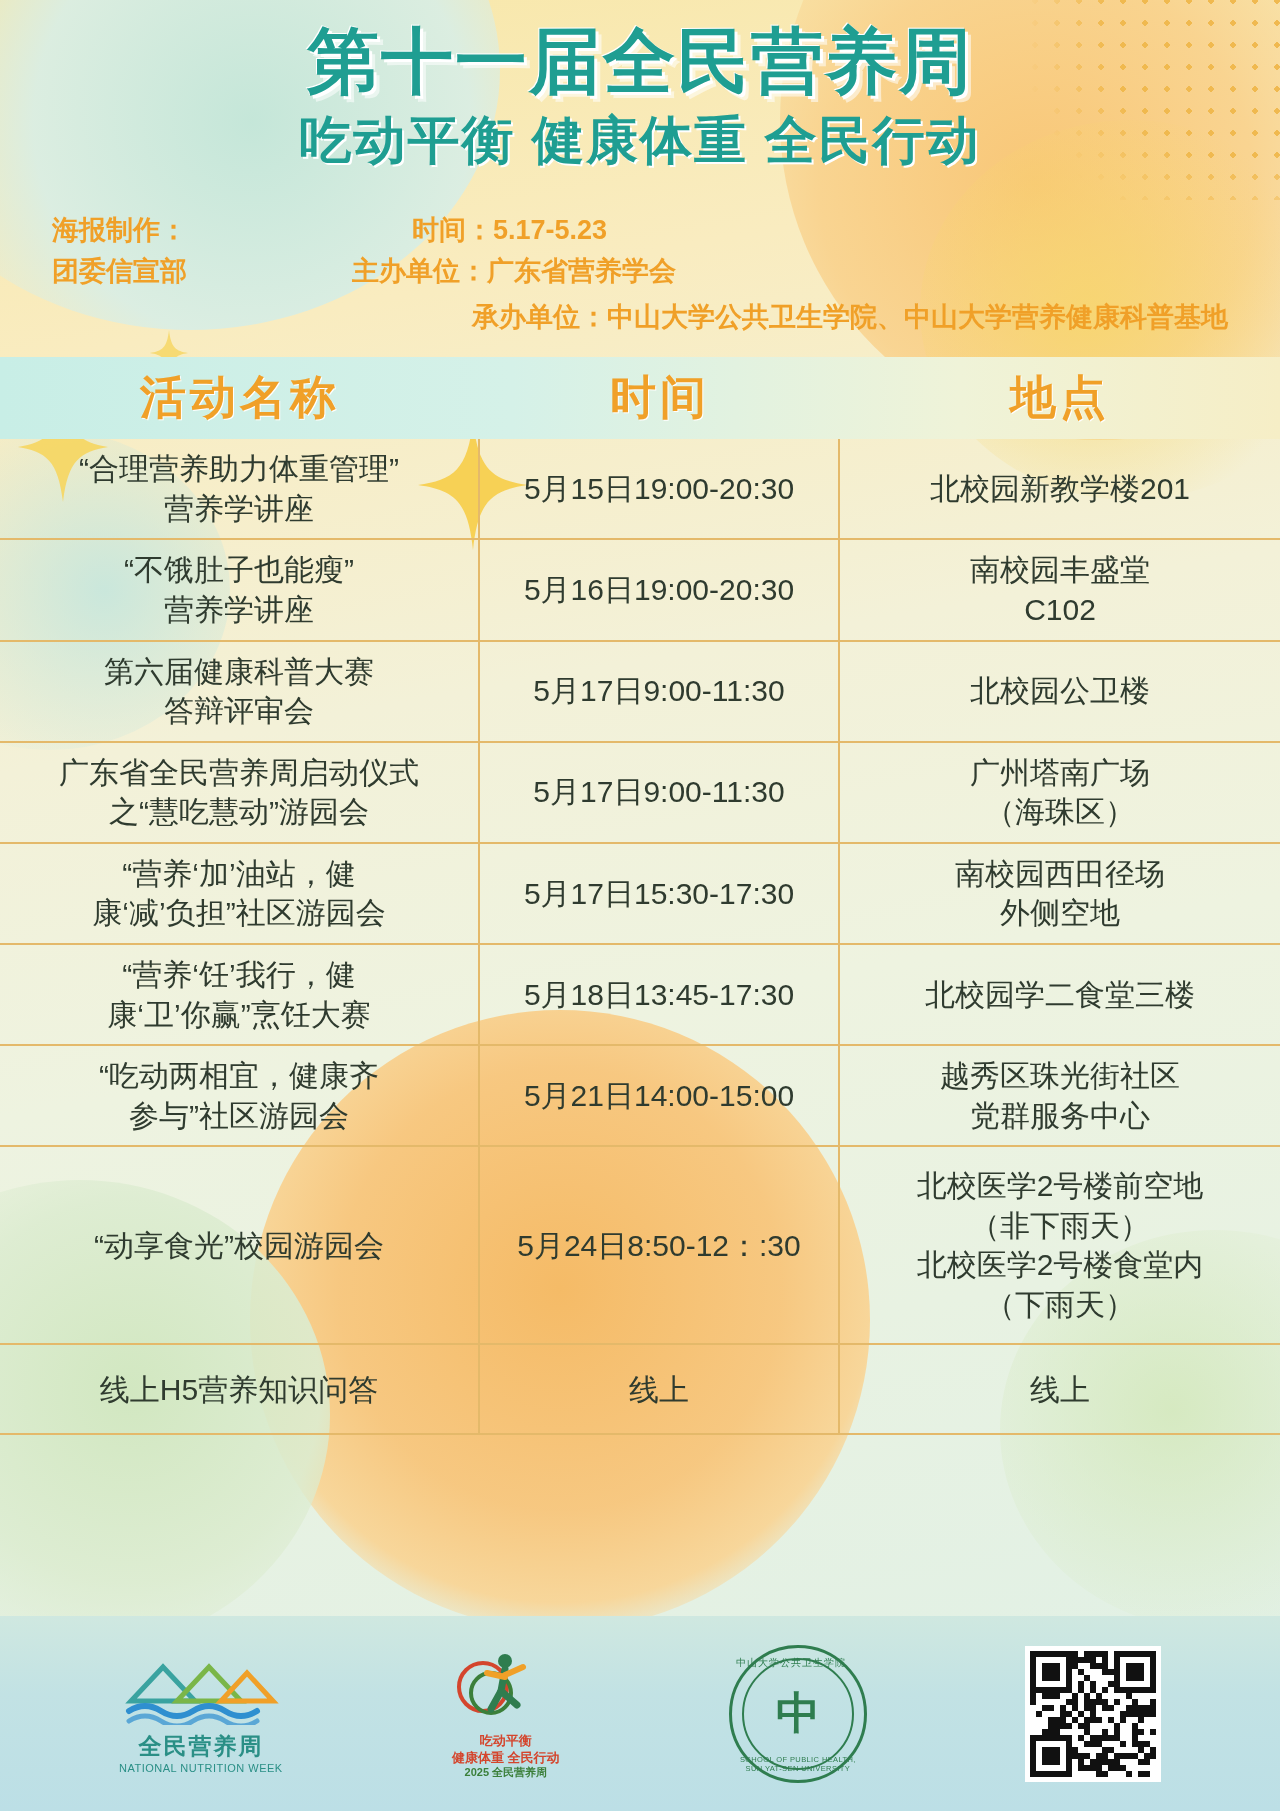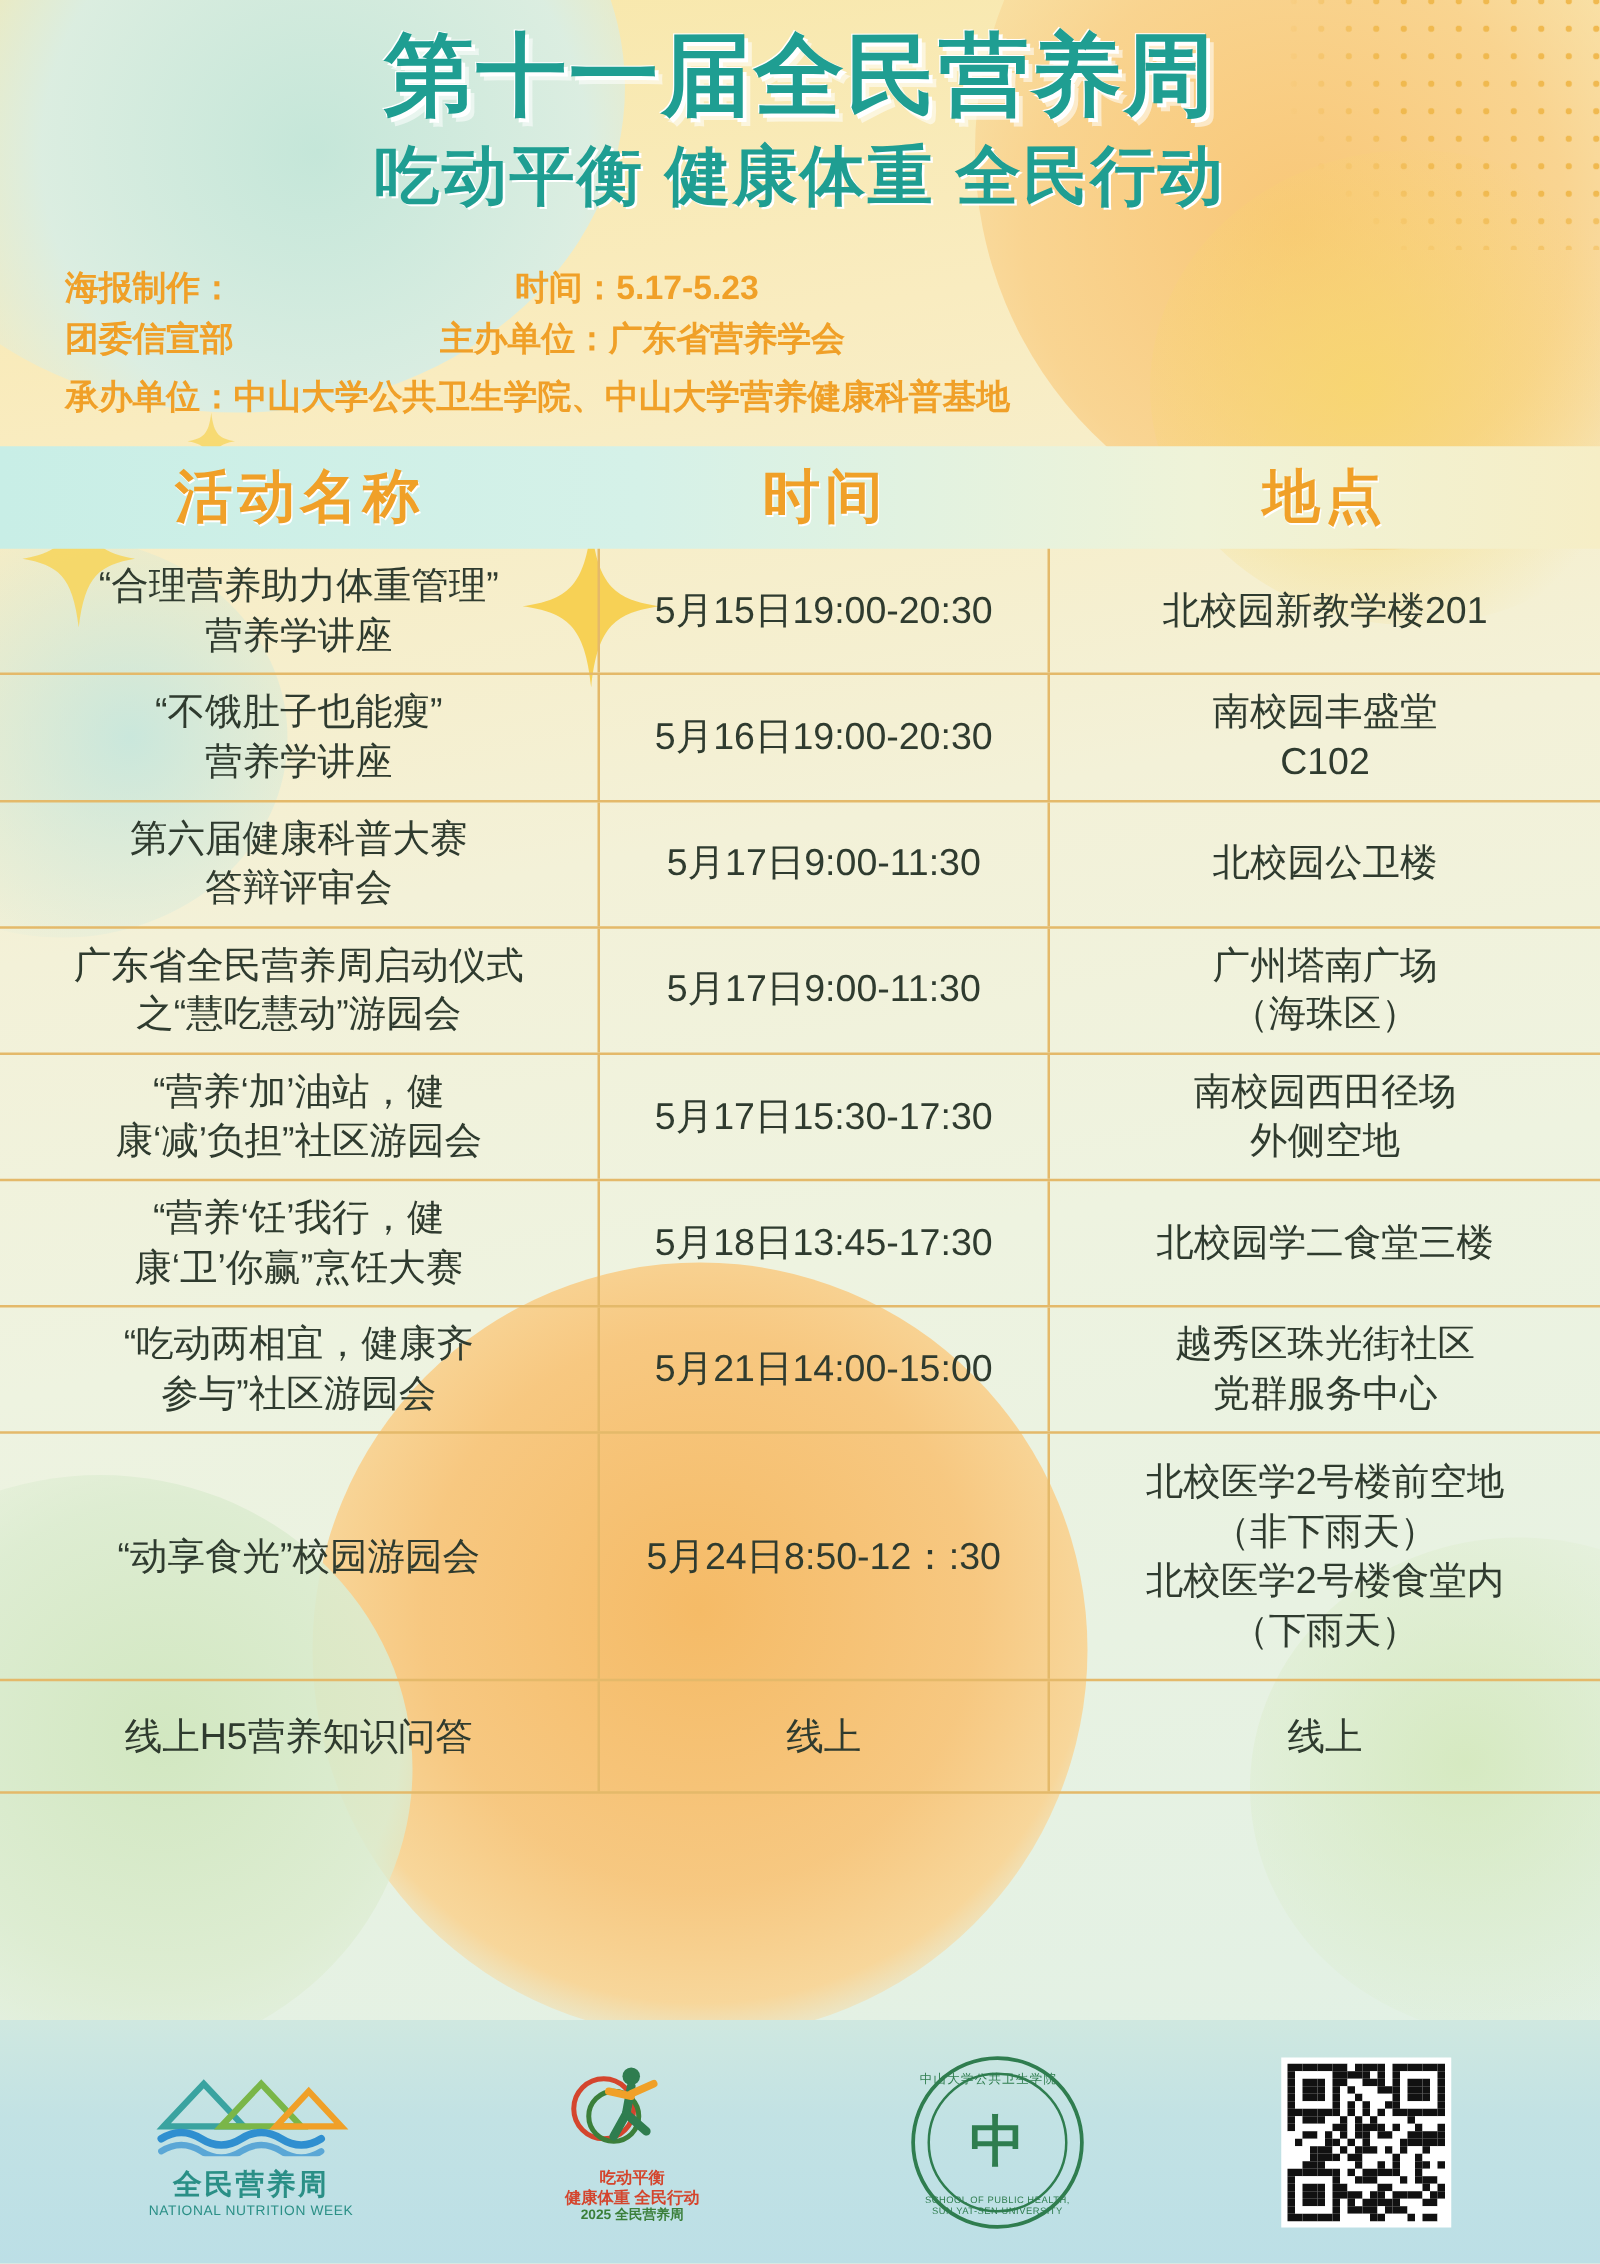--- a/index.html
+++ b/index.html
@@ -130,21 +130,21 @@
     margin-top: 34px;
   }
   .meta-row {
     display: flex;
     align-items: baseline;
   }
   .meta-row.row1 { justify-content: flex-start; }
   .meta-left { width: 300px; text-align: left; }
   .meta-center { flex: 1; text-align: left; }
   .meta-row.row-full {
-    justify-content: flex-start;
+    justify-content: flex-end;
     margin-top: 4px;
   }
   .meta-time {
     margin-left: 60px;
   }
 
   
   .table-wrap {
     position: relative;
     z-index: 3;

